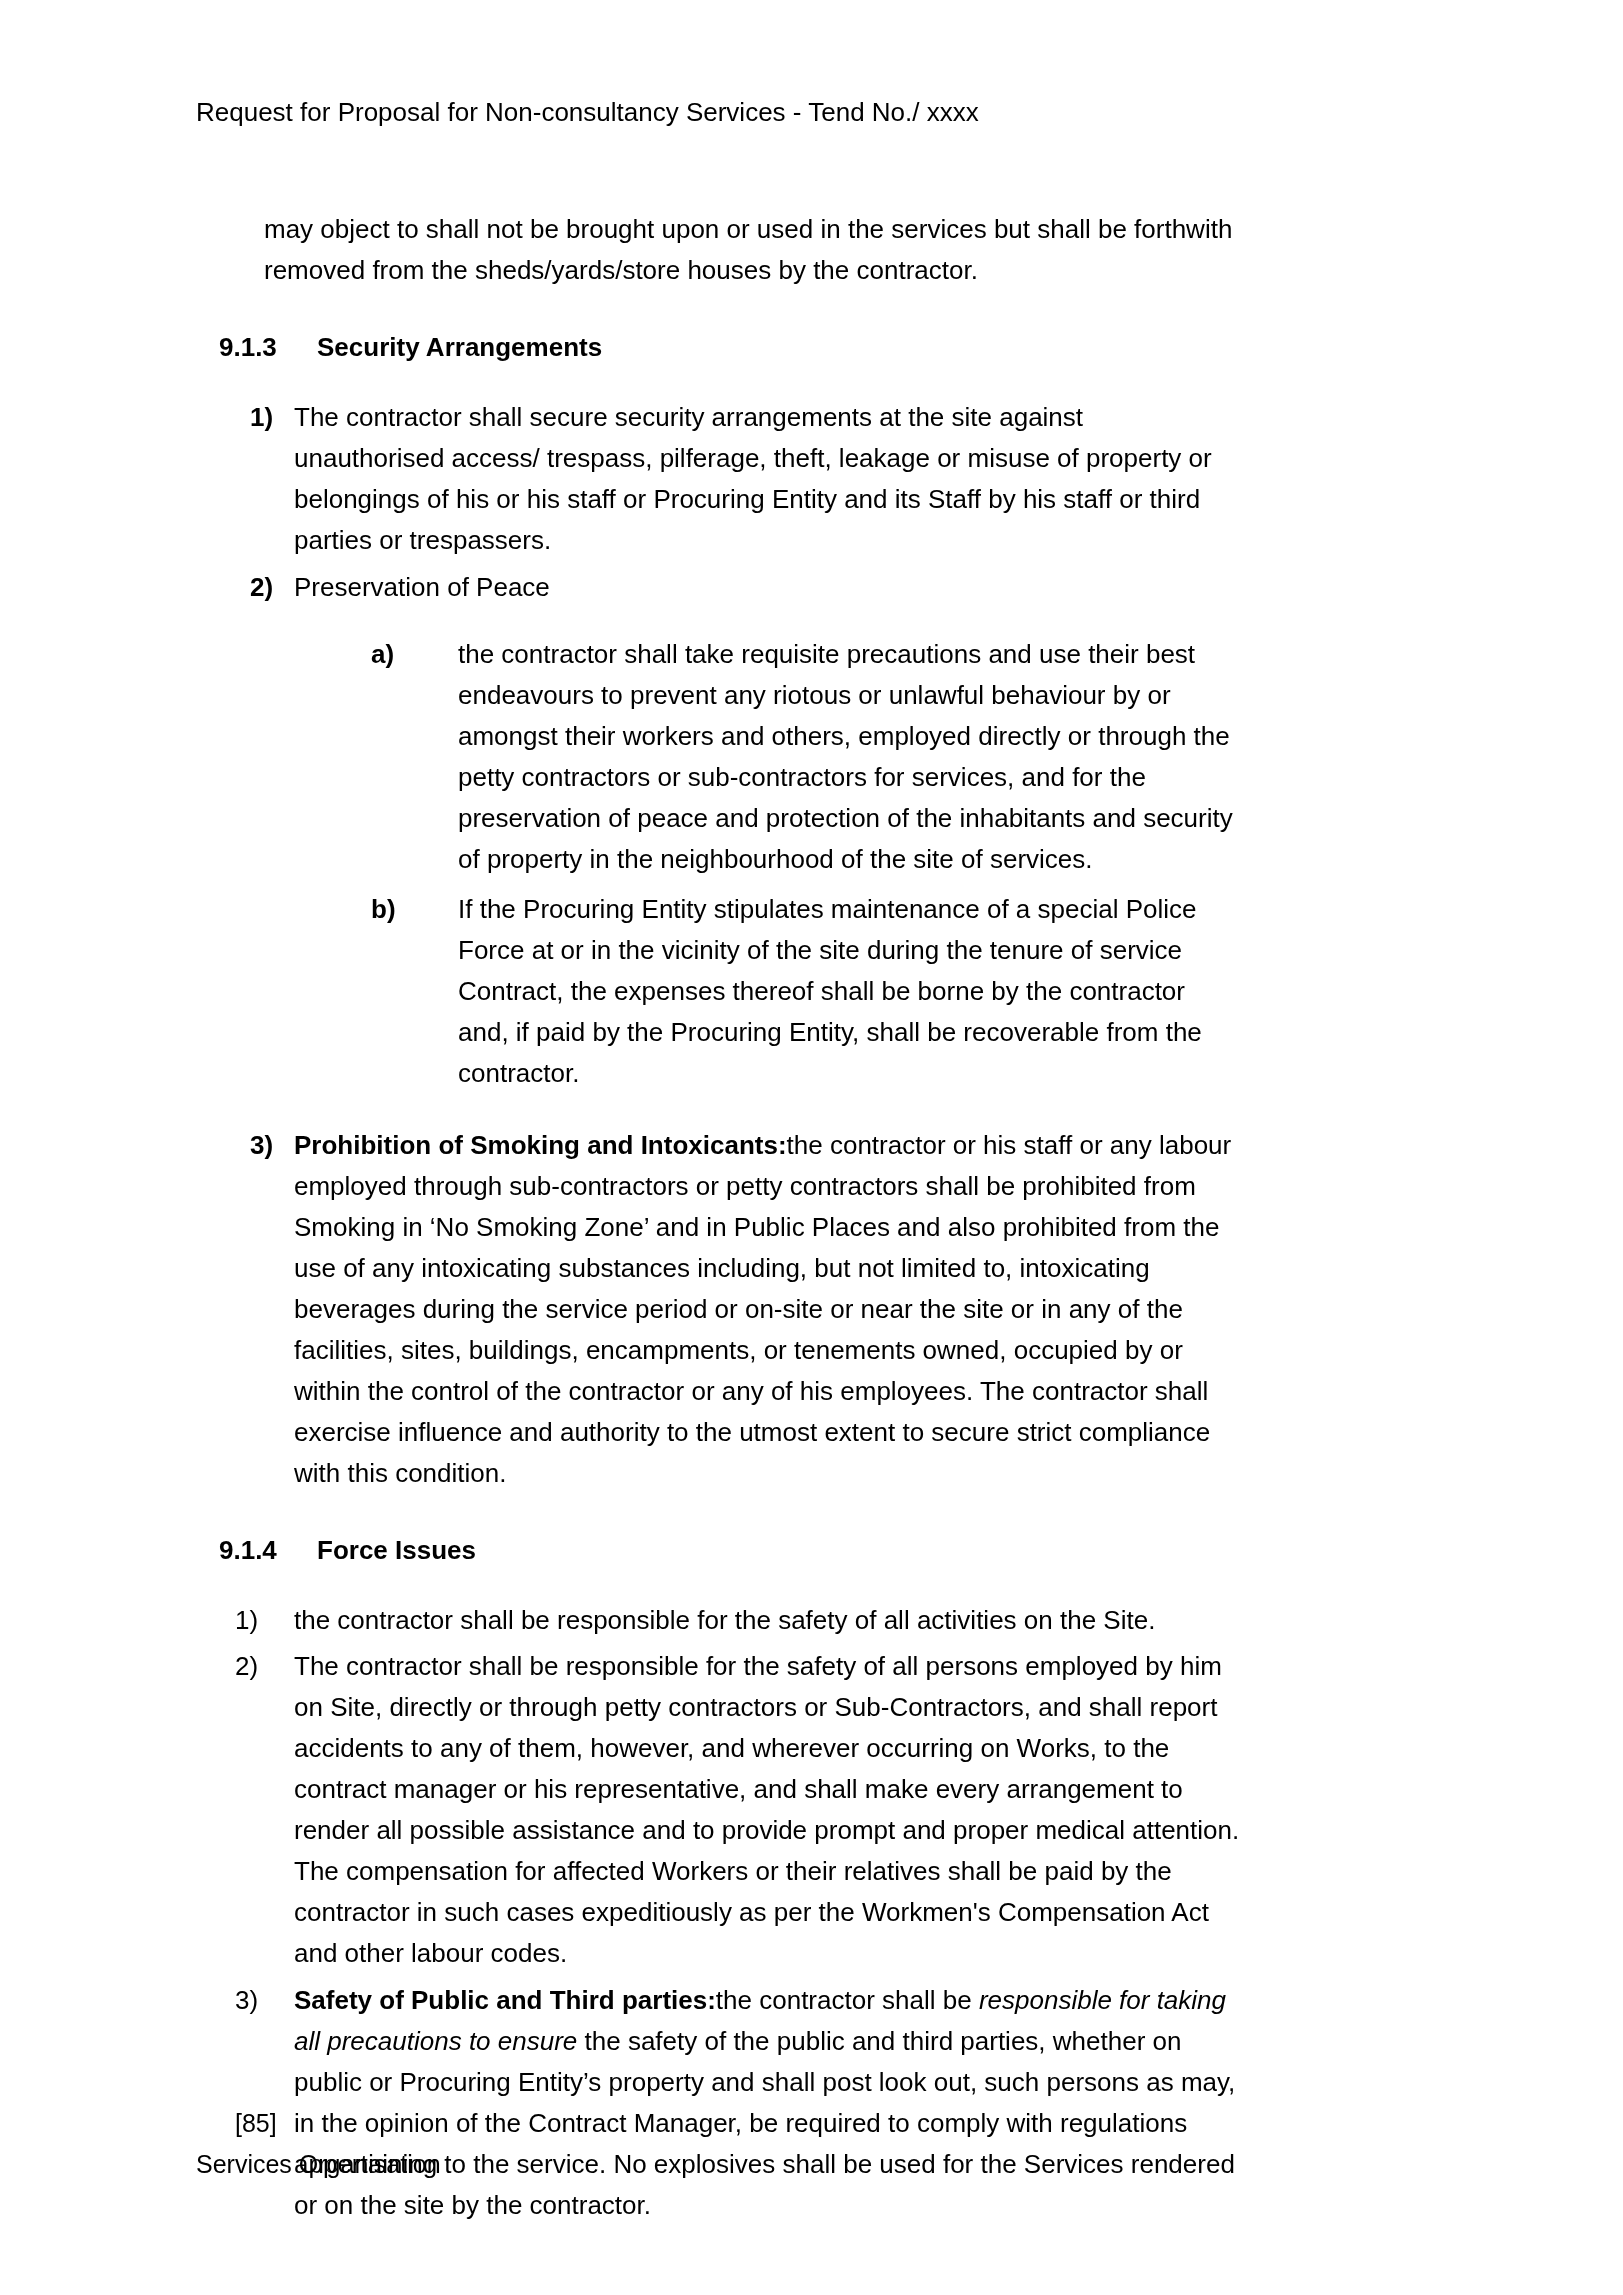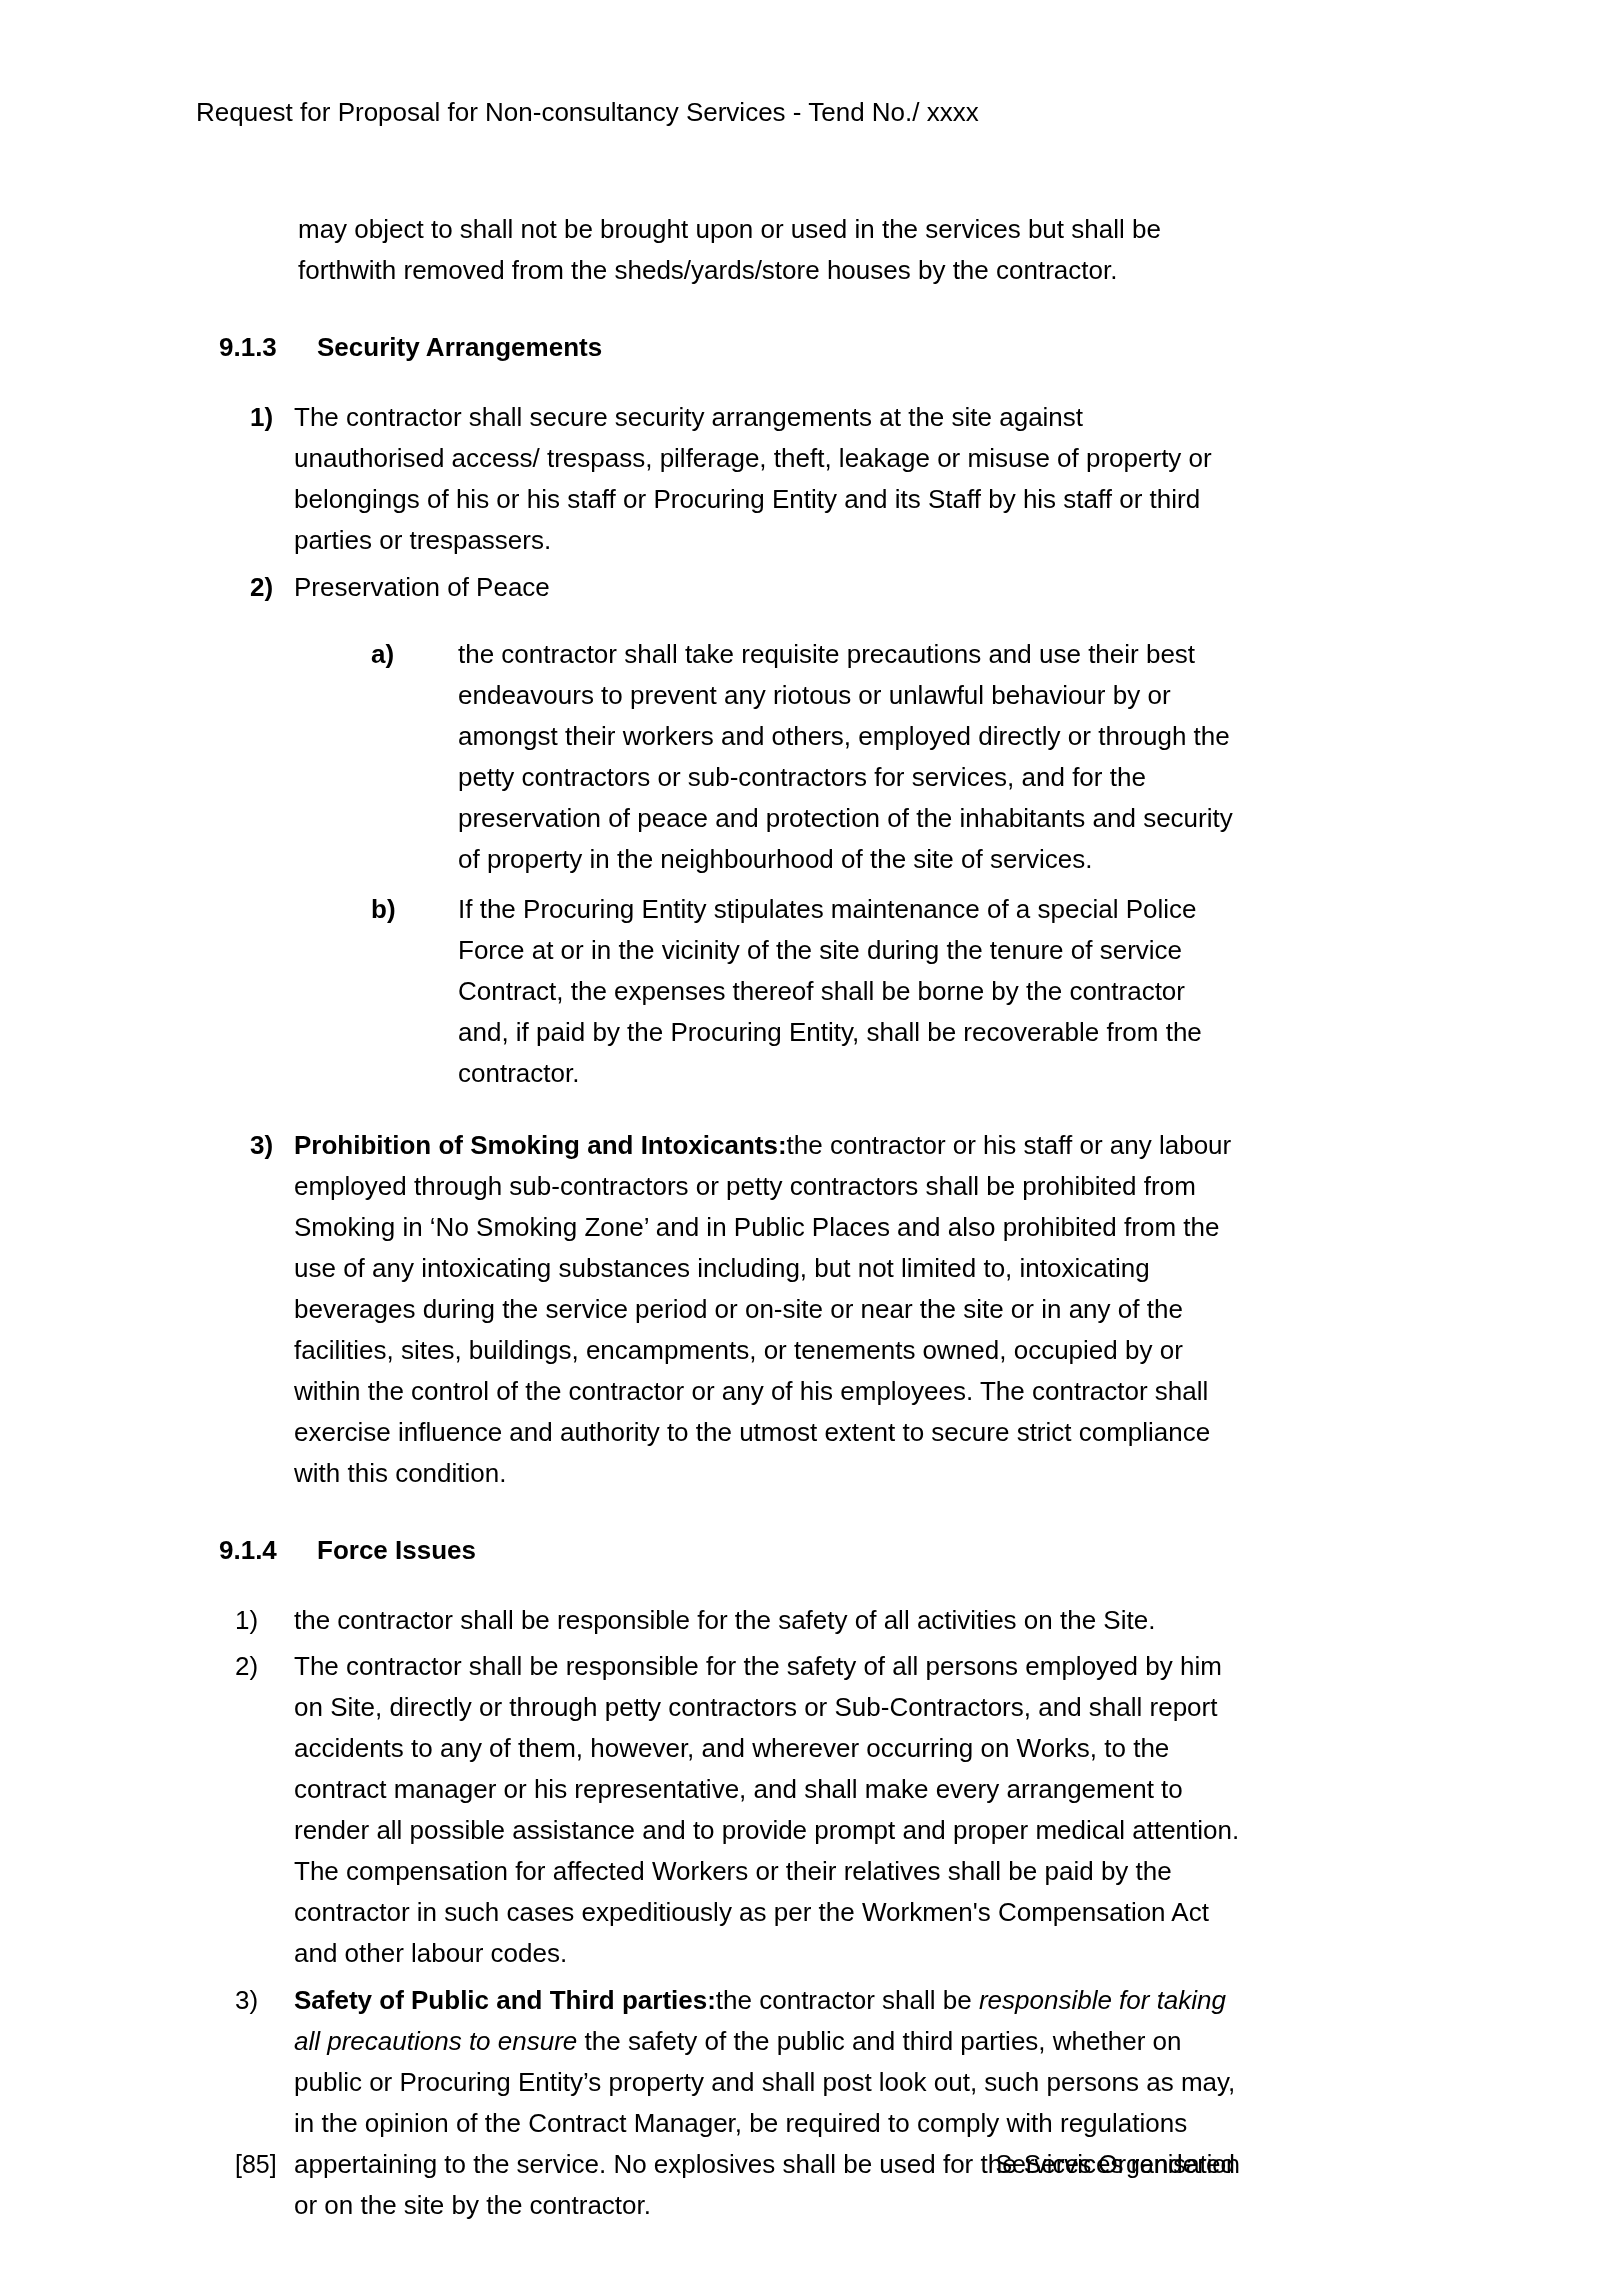--- a/index.html
+++ b/index.html
@@ -10,40 +10,41 @@
     background: #ffffff;
     position: relative;
     color: #000000;
     font-family: "Liberation Sans", "DejaVu Sans", sans-serif;
     font-size: 26px;
     line-height: 41px;
     overflow: hidden;
   }
   .content { padding: 92px 196px 0 196px; }
   .header { margin-bottom: 76px; }
-  .intro { margin-left: 102px; margin-bottom: 36px; }
+  .intro { margin-left: 68px; margin-bottom: 36px; }
   .section-heading { display: flex; font-weight: bold; margin: 36px 0 29.4px 0; }
   .section-heading .sec-num { width: 98px; flex: none; margin-left: 23px; }
   .list-item { display: flex; margin-bottom: 5.2px; }
   .marker { width: 98px; padding-left: 54px; flex: none; font-weight: bold; }
   .marker.regular { padding-left: 39px; font-weight: normal; }
   .sub-group { margin: 26px 0 31px 0; }
   .marker-sub { width: 262px; padding-left: 175px; flex: none; font-weight: bold; }
   .sub-item { margin-bottom: 9.2px; }
   .item-text { flex: 1; }
   .bold { font-weight: bold; }
   .italic { font-style: italic; }
   .footer {
     position: absolute;
     left: 196px;
     right: 196px;
     bottom: 110px;
     display: flex;
     justify-content: space-between;
     font-size: 25px;
+    flex-direction: column;
   }
   .footer .page-num { padding-left: 39px; }
 </style>
 </head>
 <body>
 
 <div class="page">
   <div class="content">
 
     <div class="header">Request for Proposal for Non-consultancy Services - Tend No./ xxxx</div>

